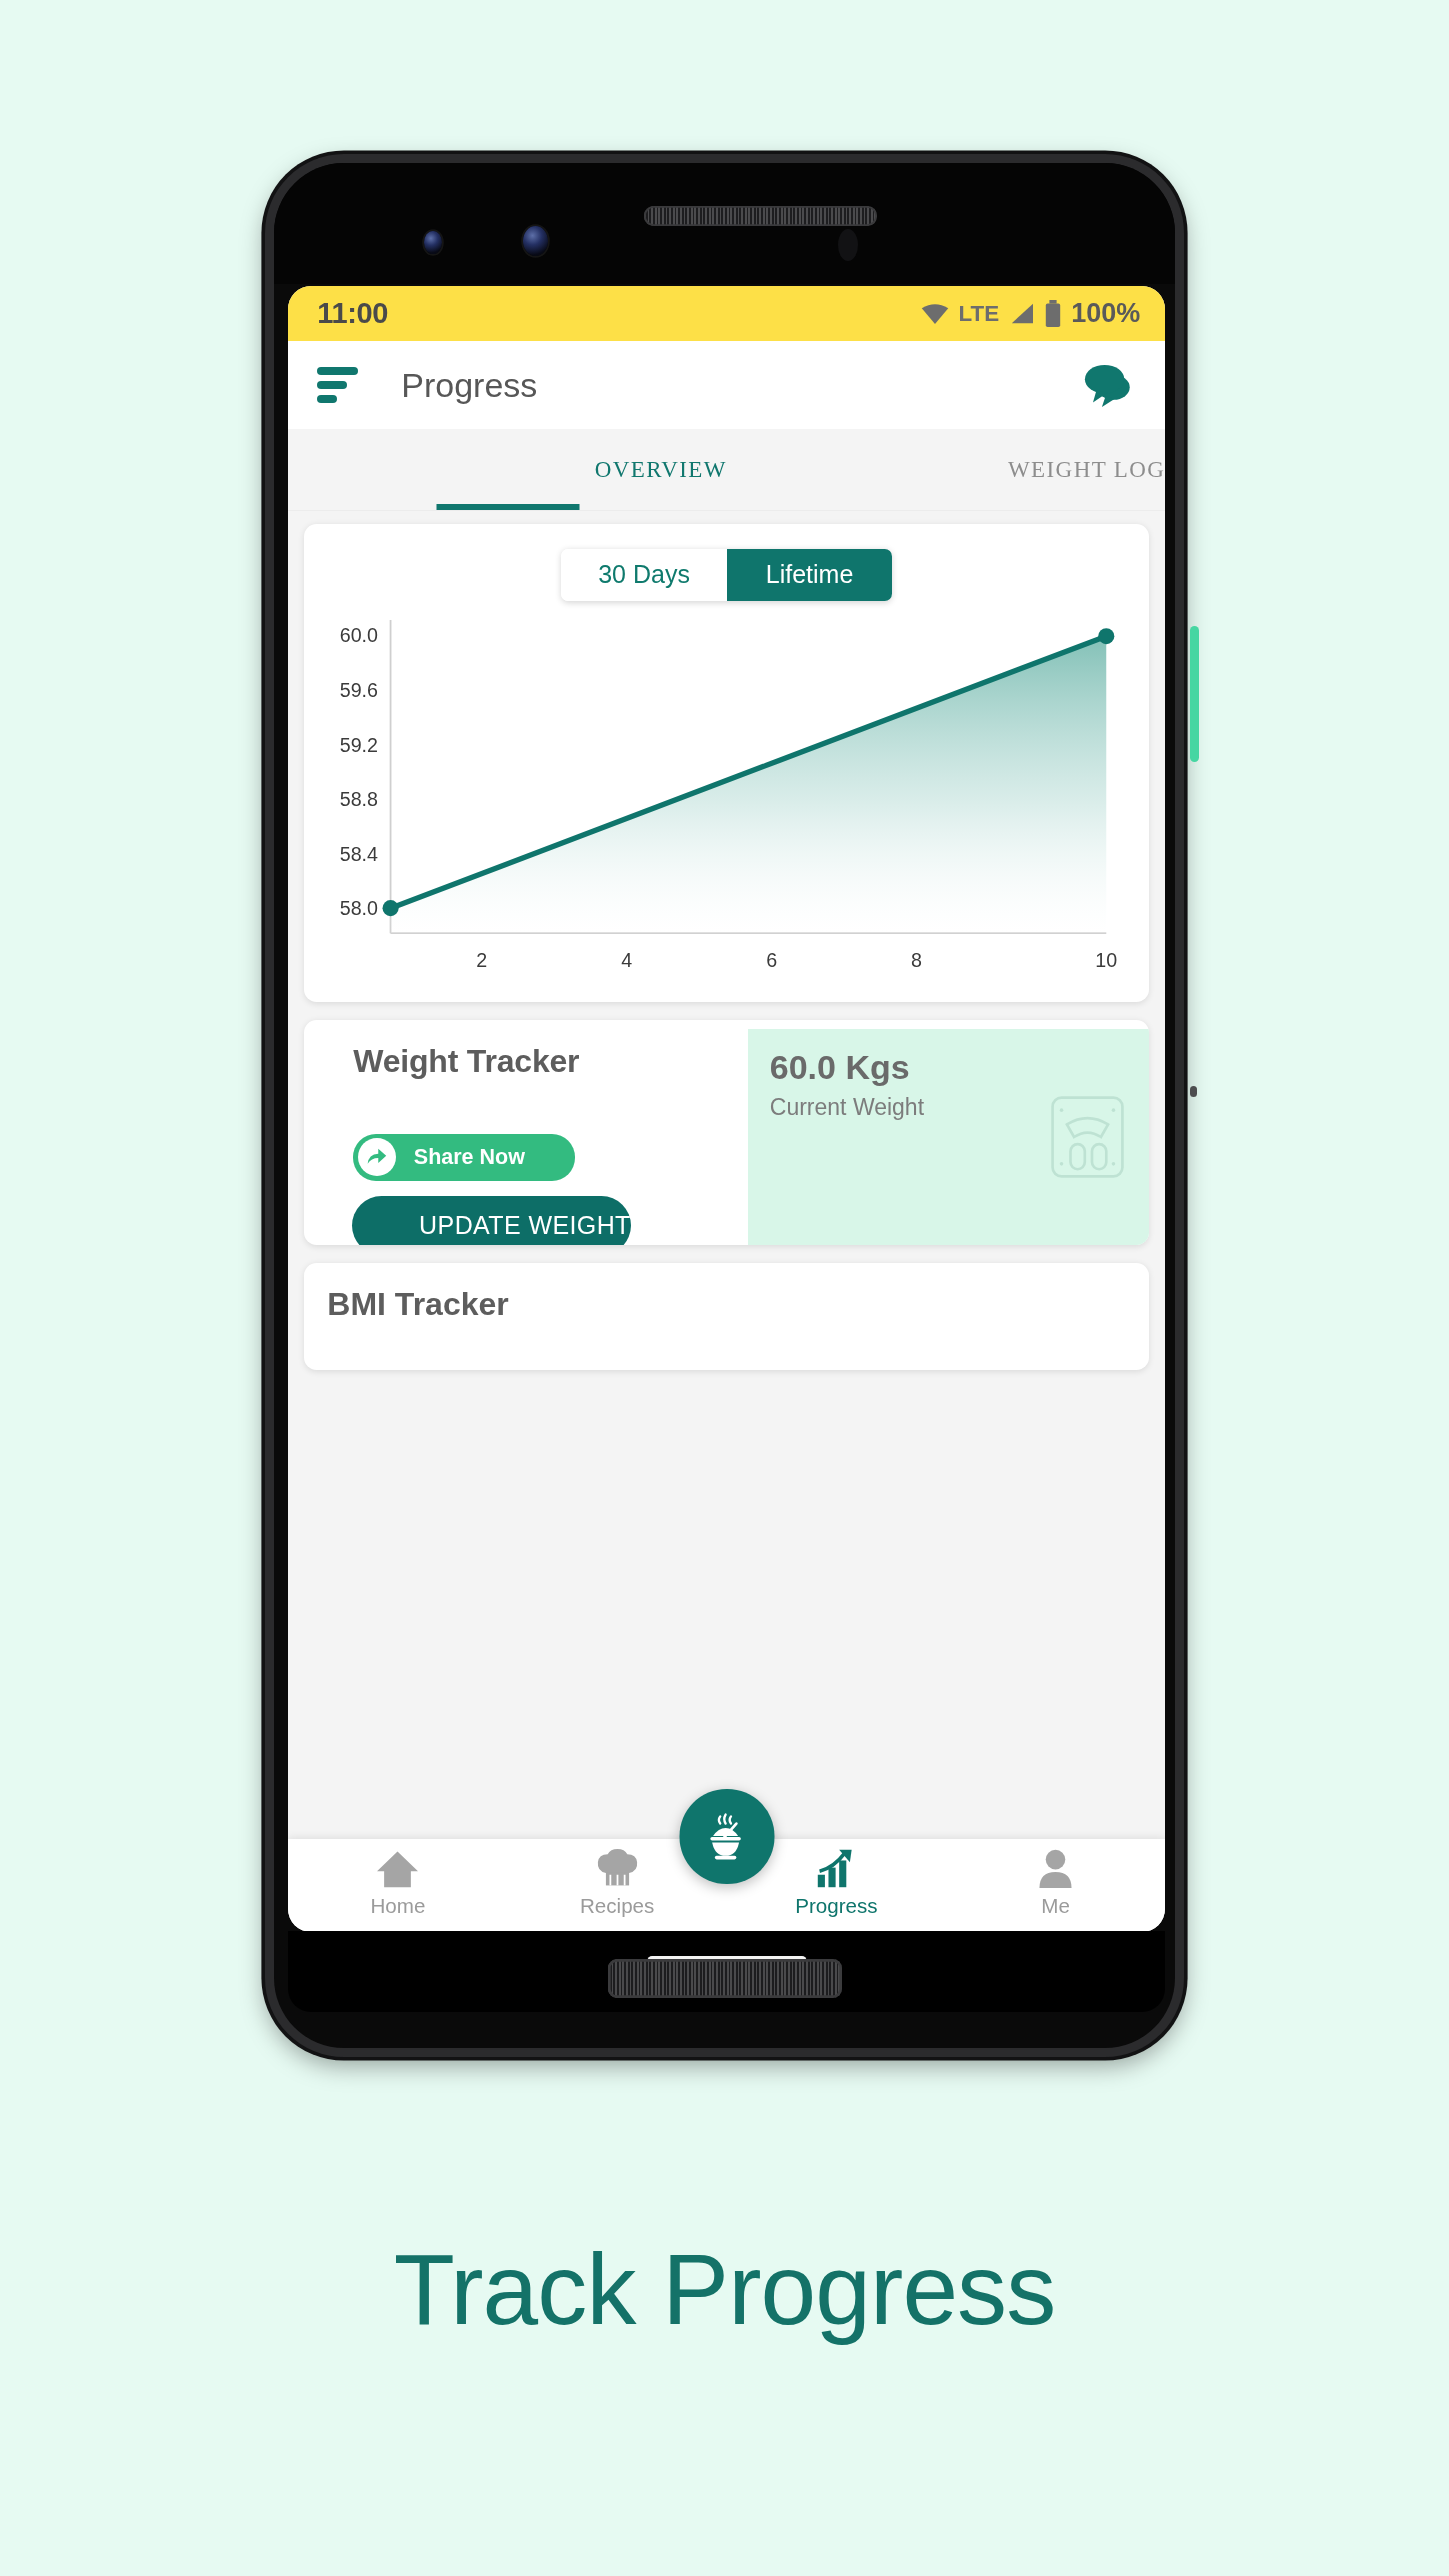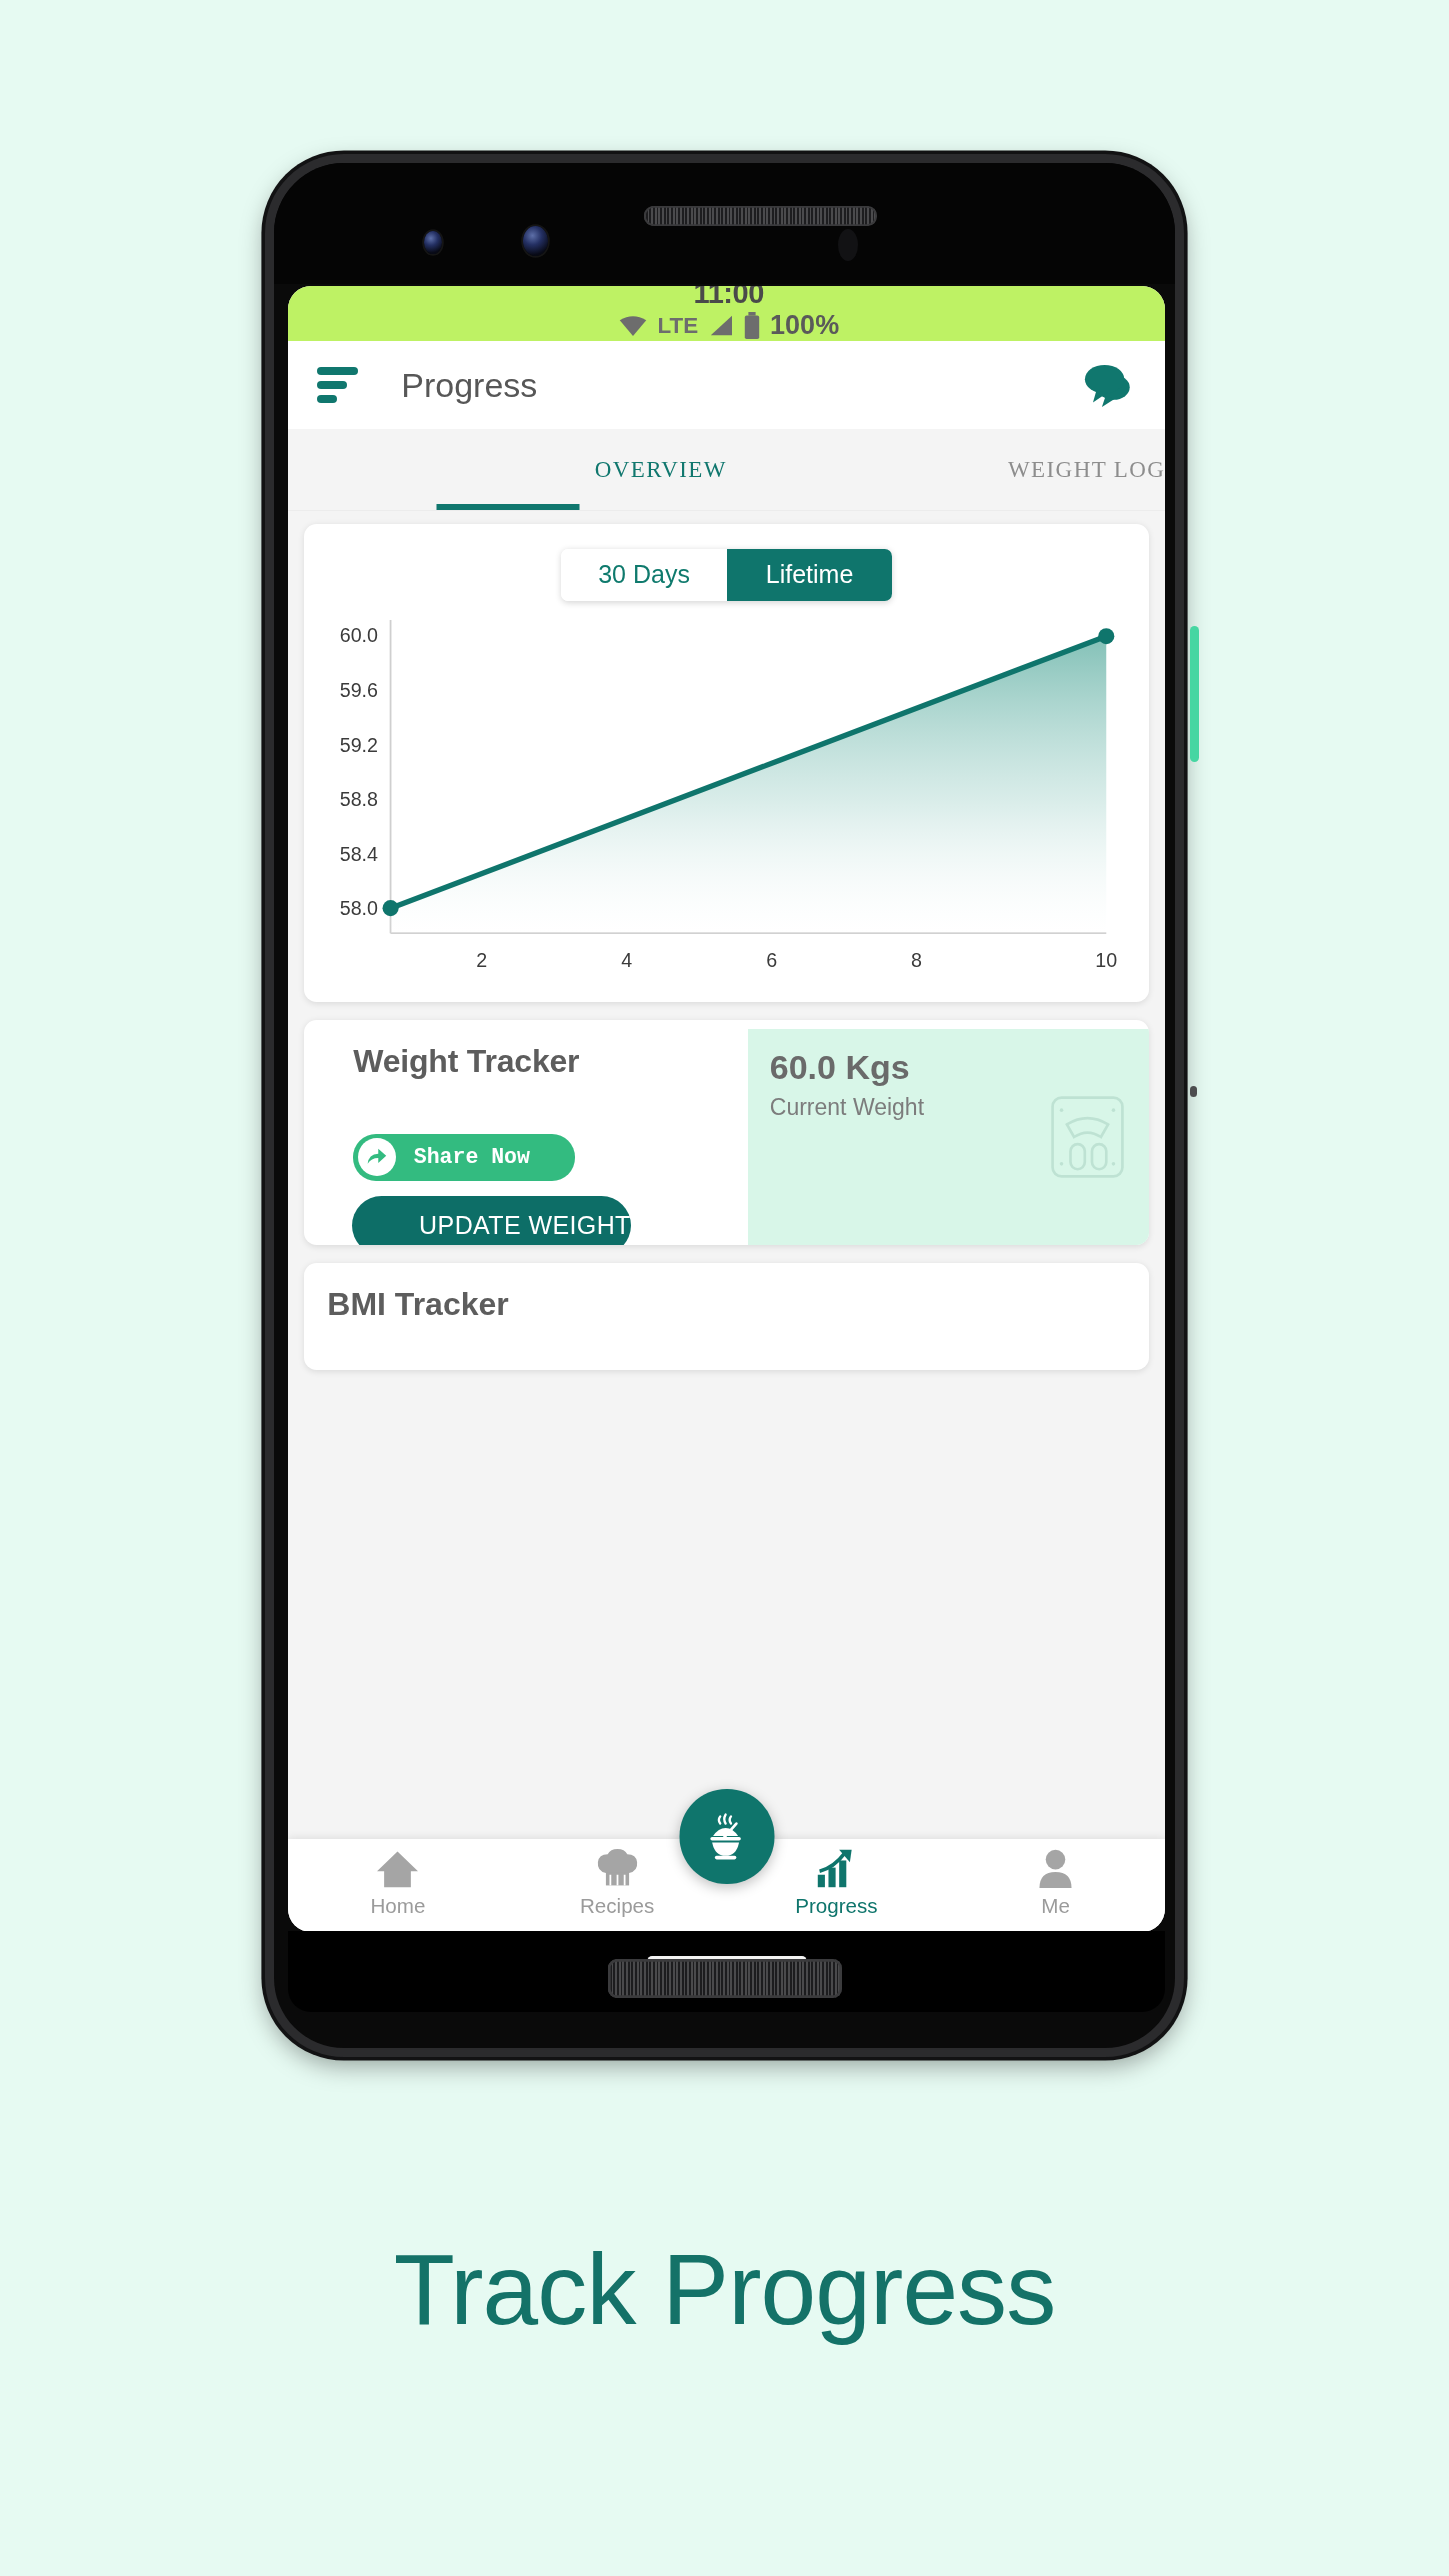--- a/index.html
+++ b/index.html
@@ -72,24 +72,23 @@
     position:absolute; left:14.3px; top:1768px; width:877px; height:81px;
     background:#000; border-radius:0 0 23px 23px;
   }
   .home-indicator {
     position:absolute; left:50%; transform:translateX(-50%); top:25px;
     width:159px; height:9px; border-radius:4.5px; background:#f2f2f2;
   }
 
   
   .statusbar {
-    height:55px; background:#bef264;
-    display:flex; align-items:center; justify-content:flex-end;
+    height:55px; background:#fde047;
+    display:flex; align-items:center; justify-content:space-between;
     padding:0 25px 0 29px;
-    flex-direction:column;
   }
   .clock { font-size:29px; font-weight:bold; color:#4a4a4a; letter-spacing:-0.4px; }
   .status-right { display:flex; align-items:center; gap:9px; color:#6d6d6d; }
   .lte-text { font-size:22.4px; font-weight:bold; color:#6d6d6d; }
   .batt-pct { font-size:27px; font-weight:bold; color:#5a5a5a; }
 
   
   .appbar {
     height:88px; background:#fff;
     display:flex; align-items:center; padding:0 29px;
@@ -136,21 +135,21 @@
   .wt-card { margin-top:18px; height:225px; display:flex; padding:0; overflow:hidden; }
   .wt-left { width:418px; padding:23px 0 0 23px; position:relative;margin-left:26px; }
   .wt-title { font-size:32px; color:#5d5d5d; font-weight:bold; letter-spacing:-0.2px; }
   .share-btn {
     position:absolute; left:23px; top:114px;
     height:47px; width:222px; border-radius:23px; background:#33bb80;
     display:flex; align-items:center; padding-left:4.5px; cursor:pointer;
   }
   .share-circle { width:38px; height:38px; border-radius:50%; background:#fff;
                   display:flex; align-items:center; justify-content:center; }
-  .share-label { color:#fff; font-size:21.5px; font-weight:bold; margin-left:18px;font-family:Liberation Mono, monospace; }
+  .share-label { color:#fff; font-size:21.5px; font-weight:bold; margin-left:18px; }
   .update-btn {
     position:absolute; left:21.5px; top:176px;
     width:279px; height:59px; border-radius:29.5px; background:#0d6e67;
     display:flex; align-items:center; justify-content:flex-end; cursor:pointer;
     color:#ffffff; font-size:25px; letter-spacing:0.4px;
   }
   .wt-right { flex:1; padding:9px 0 0 0; display:flex; flex-direction:column; gap:14.3px; }
   .wt-box { flex:1; position:relative; padding:19.7px 0 0 21.5px; overflow:hidden; }
   .wt-box.current { background:#d8f6e8; }
   .wt-box.target  { background:#f7e8cd; }

